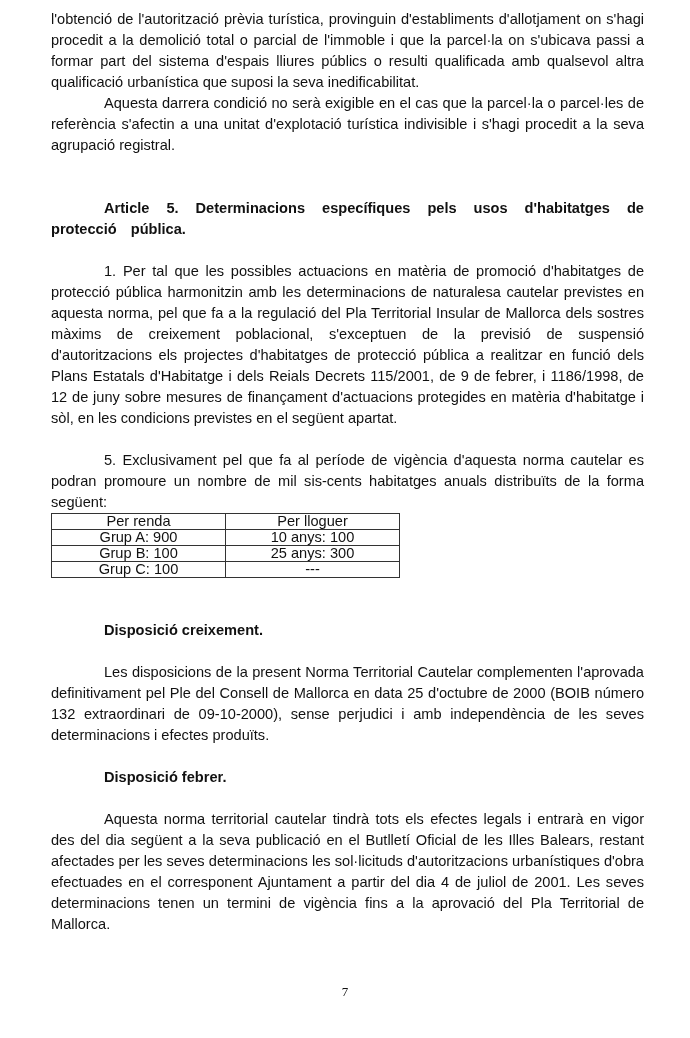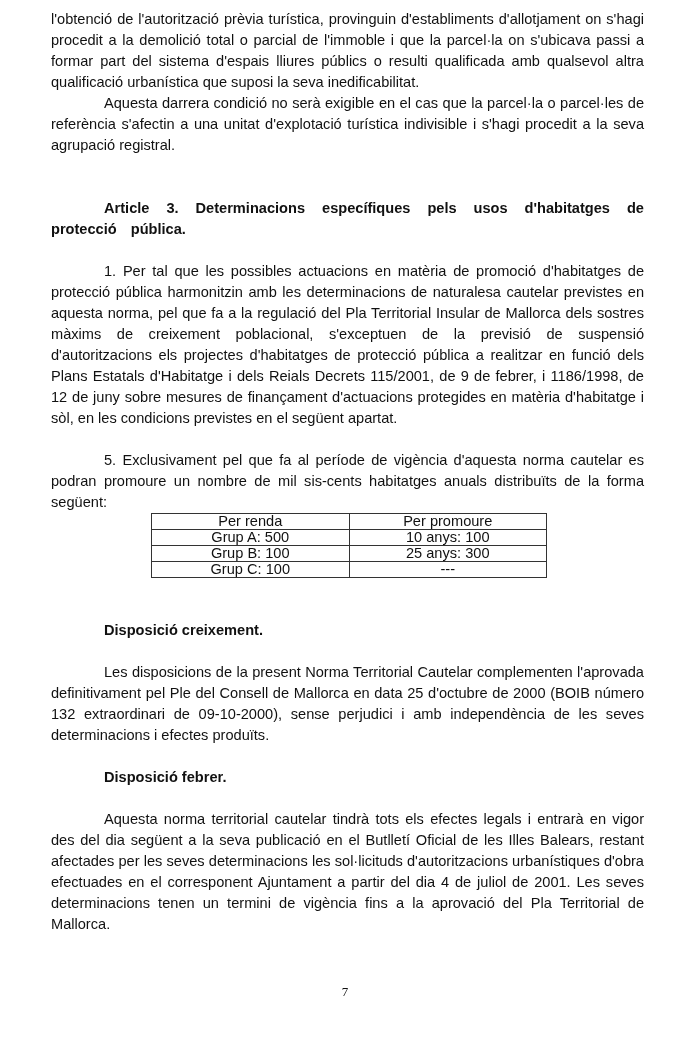--- a/index.html
+++ b/index.html
@@ -32,22 +32,21 @@
     }
     .sec-heading {
       padding-left: 53px;
       font-weight: bold;
     }
     .gap-lg { height: 42px; }
     .gap-md { height: 21px; }
 
     table.dist {
       border-collapse: collapse;
-      margin-left: 100px;
-      width: 396px;
+      width: 349px;
       font-size: 14.6px;
       line-height: 15px;
     }
     table.dist td {
       border: 1.2px solid #333333;
       text-align: center;
       padding: 0;
       height: 15px;
       width: 50%;
     }
@@ -65,38 +64,38 @@
 </head>
 <body>
 
 <div class="page">
 
   <p>l'obtenció de l'autorització prèvia turística, provinguin d'establiments d'allotjament on s'hagi procedit a la demolició total o parcial de l'immoble i que la parcel·la on s'ubicava passi a formar part del sistema d'espais lliures públics o resulti qualificada amb qualsevol altra qualificació urbanística que suposi la seva inedificabilitat.</p>
   <p class="indent">Aquesta darrera condició no serà exigible en el cas que la parcel·la o parcel·les de referència s'afectin a una unitat d'explotació turística indivisible i s'hagi procedit a la seva agrupació registral.</p>
 
   <div class="gap-lg"></div>
 
-  <p class="art-heading">Article 3. Determinacions específiques pels usos d'habitatges de protecció pública.</p>
+  <p class="art-heading">Article 5. Determinacions específiques pels usos d'habitatges de protecció pública.</p>
 
   <div class="gap-md"></div>
 
   <p class="indent">1. Per tal que les possibles actuacions en matèria de promoció d'habitatges de protecció pública harmonitzin amb les determinacions de naturalesa cautelar previstes en aquesta norma, pel que fa a la regulació del Pla Territorial Insular de Mallorca dels sostres màxims de creixement poblacional, s'exceptuen de la previsió de suspensió d'autoritzacions els projectes d'habitatges de protecció pública a realitzar en funció dels Plans Estatals d'Habitatge i dels Reials Decrets 115/2001, de 9 de febrer, i 1186/1998, de 12 de juny sobre mesures de finançament d'actuacions protegides en matèria d'habitatge i sòl, en les condicions previstes en el següent apartat.</p>
 
   <div class="gap-md"></div>
 
   <p class="indent">5. Exclusivament pel que fa al període de vigència d'aquesta norma cautelar es podran promoure un nombre de mil sis-cents habitatges anuals distribuïts de la forma següent:</p>
 
   <table class="dist">
     <tbody>
         <tr>
       <td>Per renda</td>
-      <td>Per promoure</td>
+      <td>Per lloguer</td>
     </tr>
     <tr>
-      <td>Grup A: 500</td>
+      <td>Grup A: 900</td>
       <td>10 anys: 100</td>
     </tr>
     <tr>
       <td>Grup B: 100</td>
       <td>25 anys: 300</td>
     </tr>
     <tr>
       <td>Grup C: 100</td>
       <td>---</td>
     </tr>

